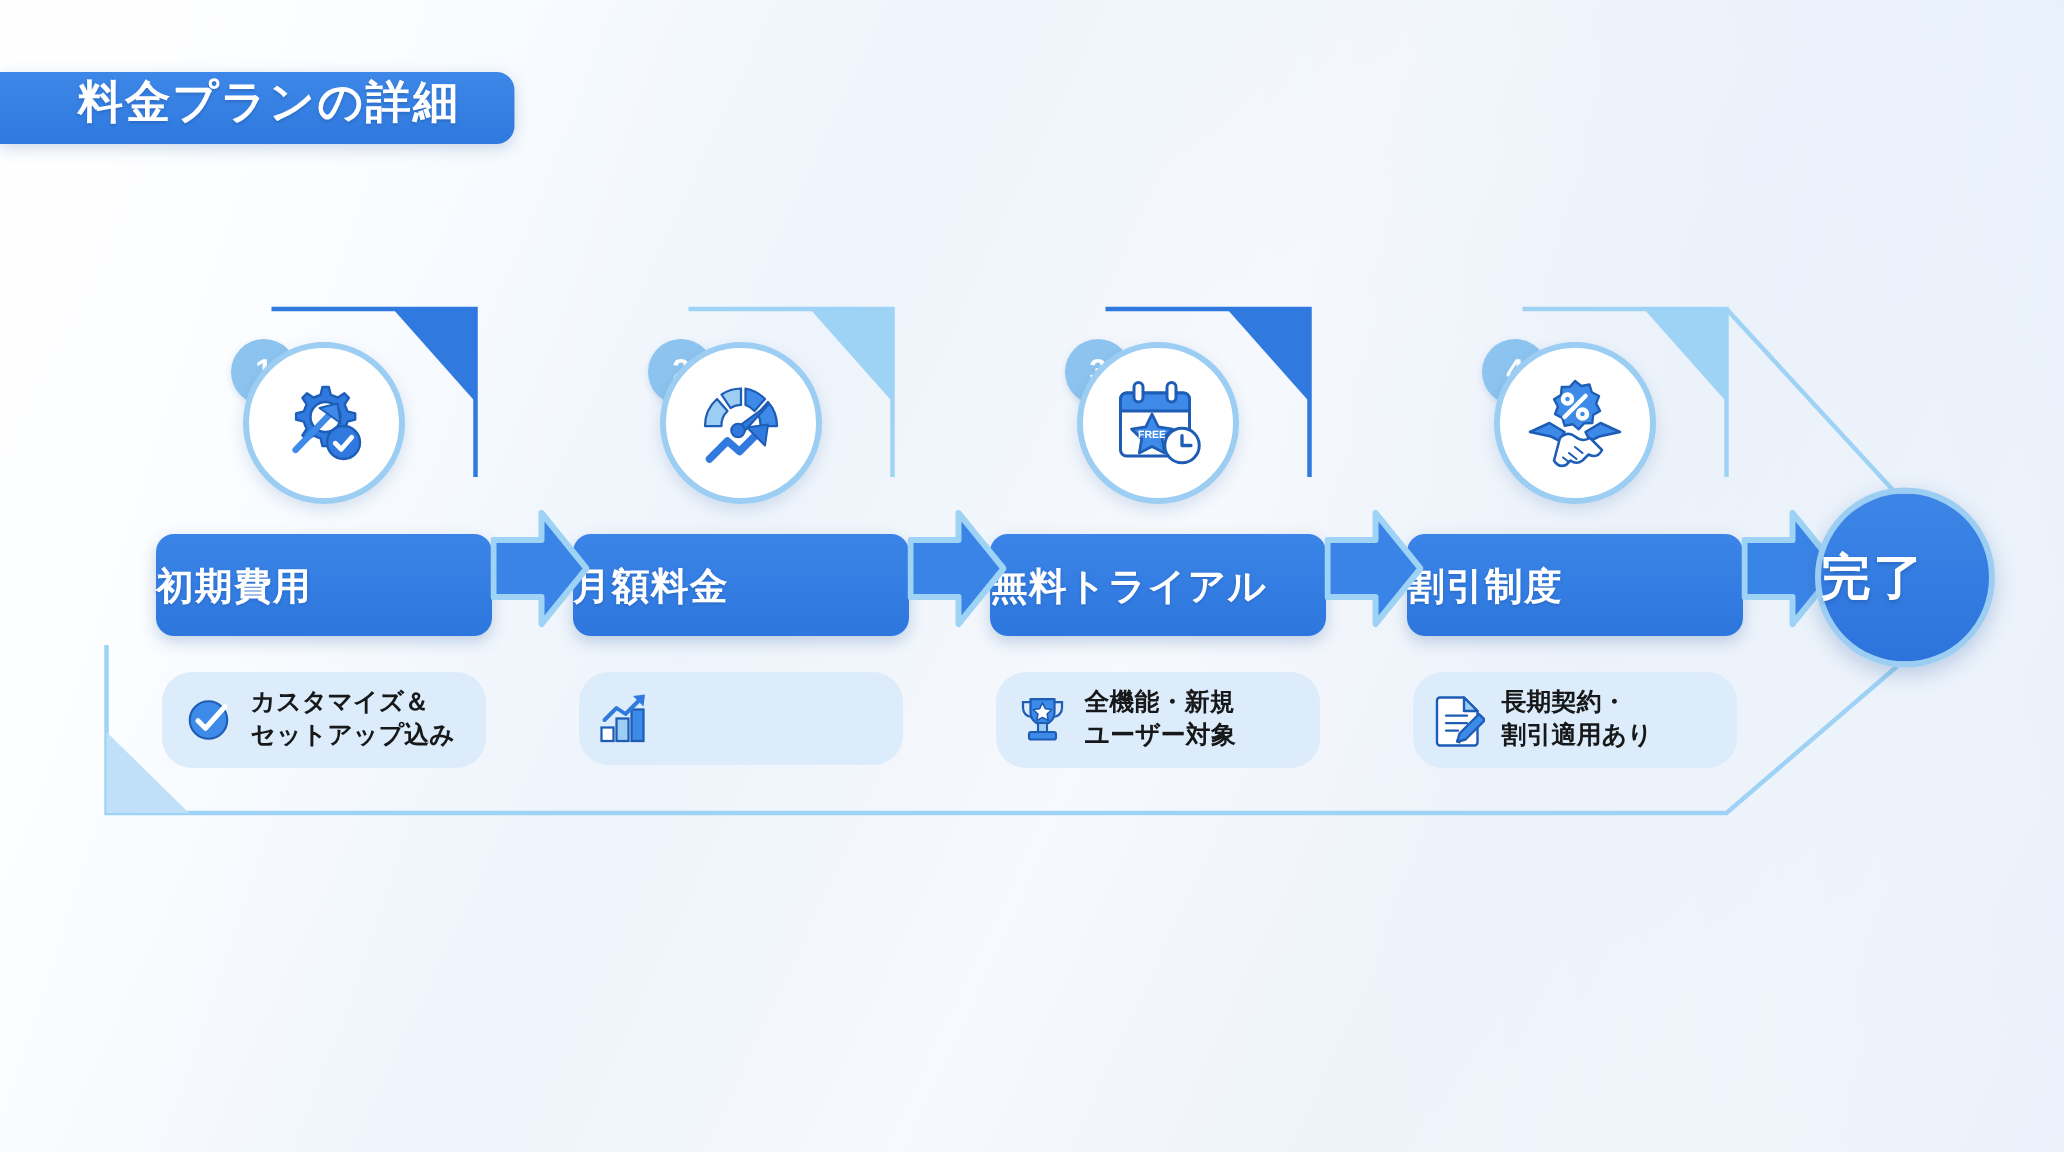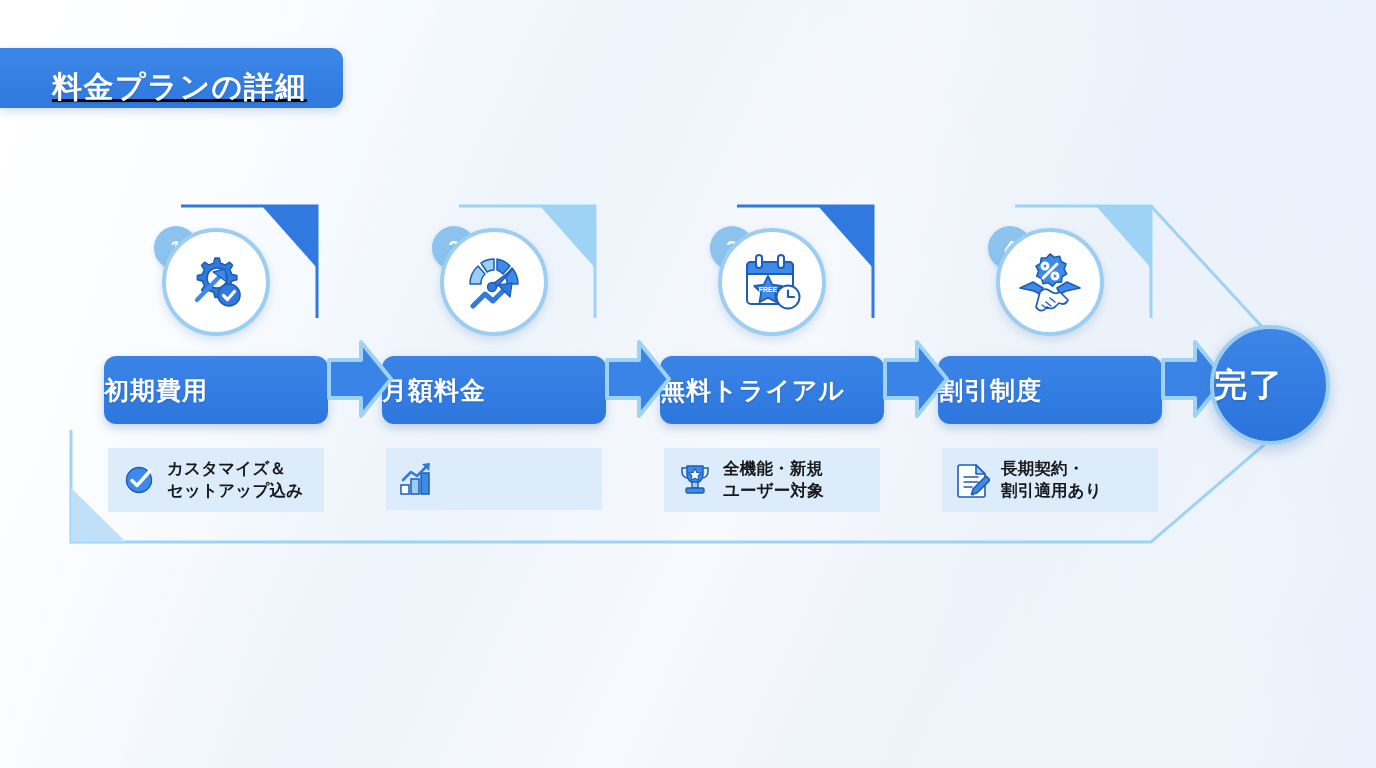--- a/index.html
+++ b/index.html
@@ -29,28 +29,27 @@
       linear-gradient(108deg, rgba(255,255,255,0.85) 0%, rgba(255,255,255,0) 30%),
       linear-gradient(255deg, rgba(232,240,250,0.8) 0%, rgba(255,255,255,0) 40%);
     pointer-events: none;
   }
 
   
   .title-badge {
     position: absolute;
     left: 0;
     top: 48px;
-    height: 60px;
+    height: 48px;
     padding: 0 36px 0 52px;
     display: flex;
-    align-items: flex-end;
+    align-items: flex-start;
     background: linear-gradient(180deg, #3d87e8 0%, #2f79df 100%);
     border-radius: 0 12px 12px 0;
     box-shadow: 0 3px 10px rgba(40,90,160,0.22);
-    text-decoration: underline;
   }
   .title-badge .title-text {
     color: #ffffff;
     font-size: 30px;
     font-weight: bold;
     letter-spacing: 1.5px;
     white-space: nowrap;
     text-shadow: 0 1px 2px rgba(20,60,120,0.28);
   }
 
@@ -141,21 +140,21 @@
     white-space: nowrap;
     text-shadow: 0 1px 2px rgba(20,60,120,0.30);
   }
 
   .desc-card {
     position: absolute;
     left: 4px;
     top: 252px;
     width: 216px;
     min-height: 62px;
-    border-radius: 0;
+    border-radius: 20px;
     background: #ddecfa;
     display: flex;
     align-items: center;
     gap: 9px;
     padding: 10px 10px 10px 12px;
     box-sizing: border-box;
   }
   .desc-card .desc-icon {
     flex: 0 0 auto;
     width: 38px;

